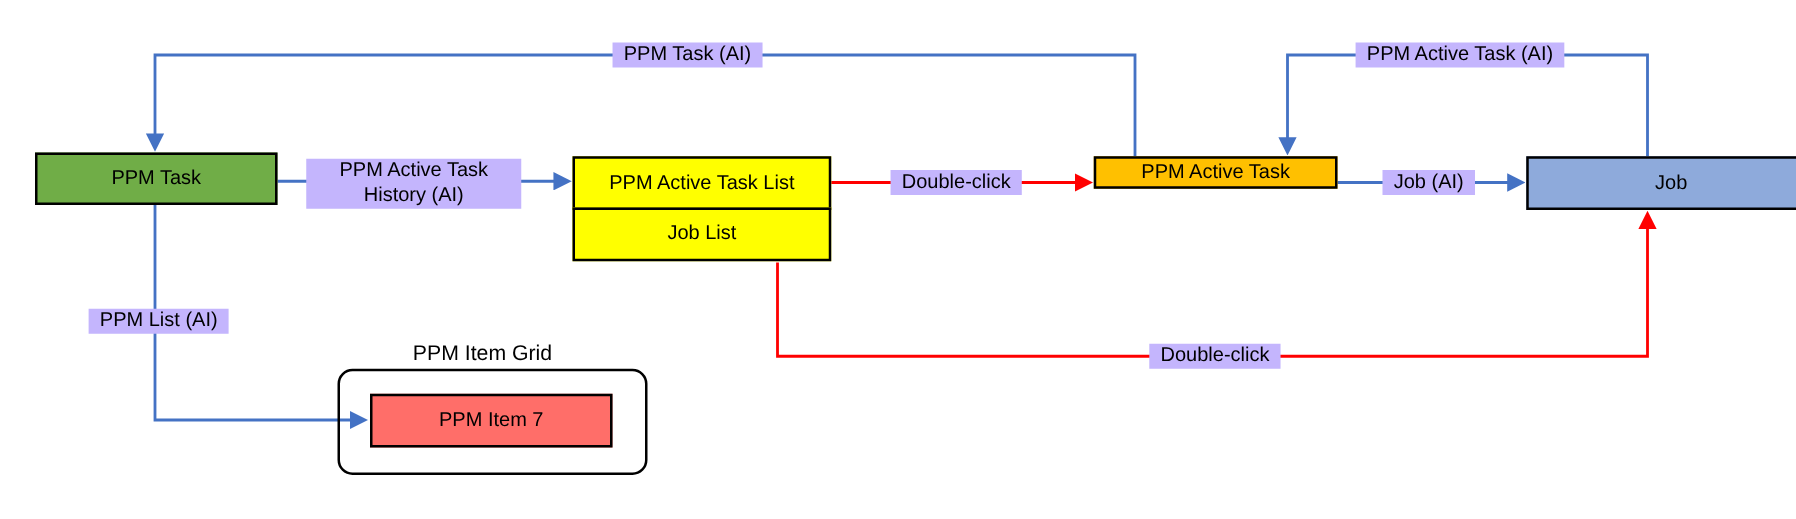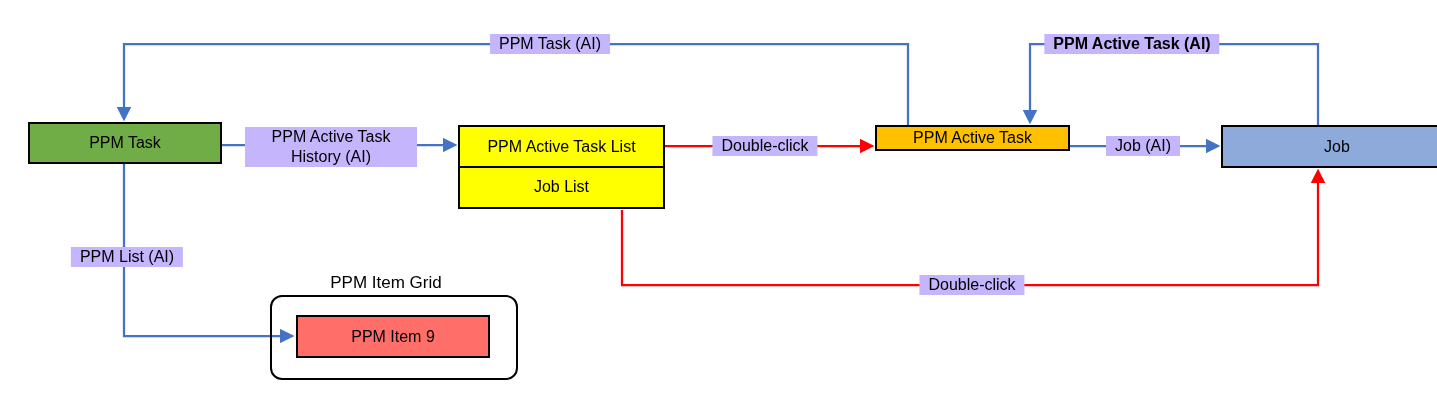--- a/index.html
+++ b/index.html
@@ -106,21 +106,21 @@
   </svg>
 
   <div class="edge-label" style="left:550px; top:44px;">PPM Task (AI)</div>
 
   <div class="edge-label wrap" style="left:331px; top:147px;">PPM Active Task History (AI)</div>
 
   <div class="edge-label" style="left:765px; top:146px;">Double-click</div>
 
   <div class="edge-label" style="left:1143px; top:146px;">Job (AI)</div>
 
-  <div class="edge-label" style="left:1132px; top:44px;font-weight:bold;">PPM Active Task (AI)</div>
+  <div class="edge-label" style="left:1168px; top:44px;">PPM Active Task (AI)</div>
 
   <div class="edge-label" style="left:127px; top:257px;">PPM List (AI)</div>
 
   <div class="edge-label" style="left:972px; top:285px;">Double-click</div>
 
   <div class="node node-green" style="left:28px; top:122px; width:194px; height:42px;">
     <span>PPM Task</span>
   </div>
 
   <div class="stack" style="left:458px; top:125px; width:207px;">
@@ -138,16 +138,16 @@
 
   <div class="node node-blue" style="left:1221px; top:125px; width:232px; height:43px;">
     <span>Job</span>
   </div>
 
   <div class="free-label" style="left:386px; top:283px;">PPM Item Grid</div>
 
   <div class="grid-container" style="left:270px; top:295px; width:248px; height:85px;"></div>
 
   <div class="node node-red" style="left:296px; top:315px; width:194px; height:43px;">
-    <span>PPM Item 9</span>
+    <span>PPM Item 7</span>
   </div>
 
 </div>
 
 </body></html>

